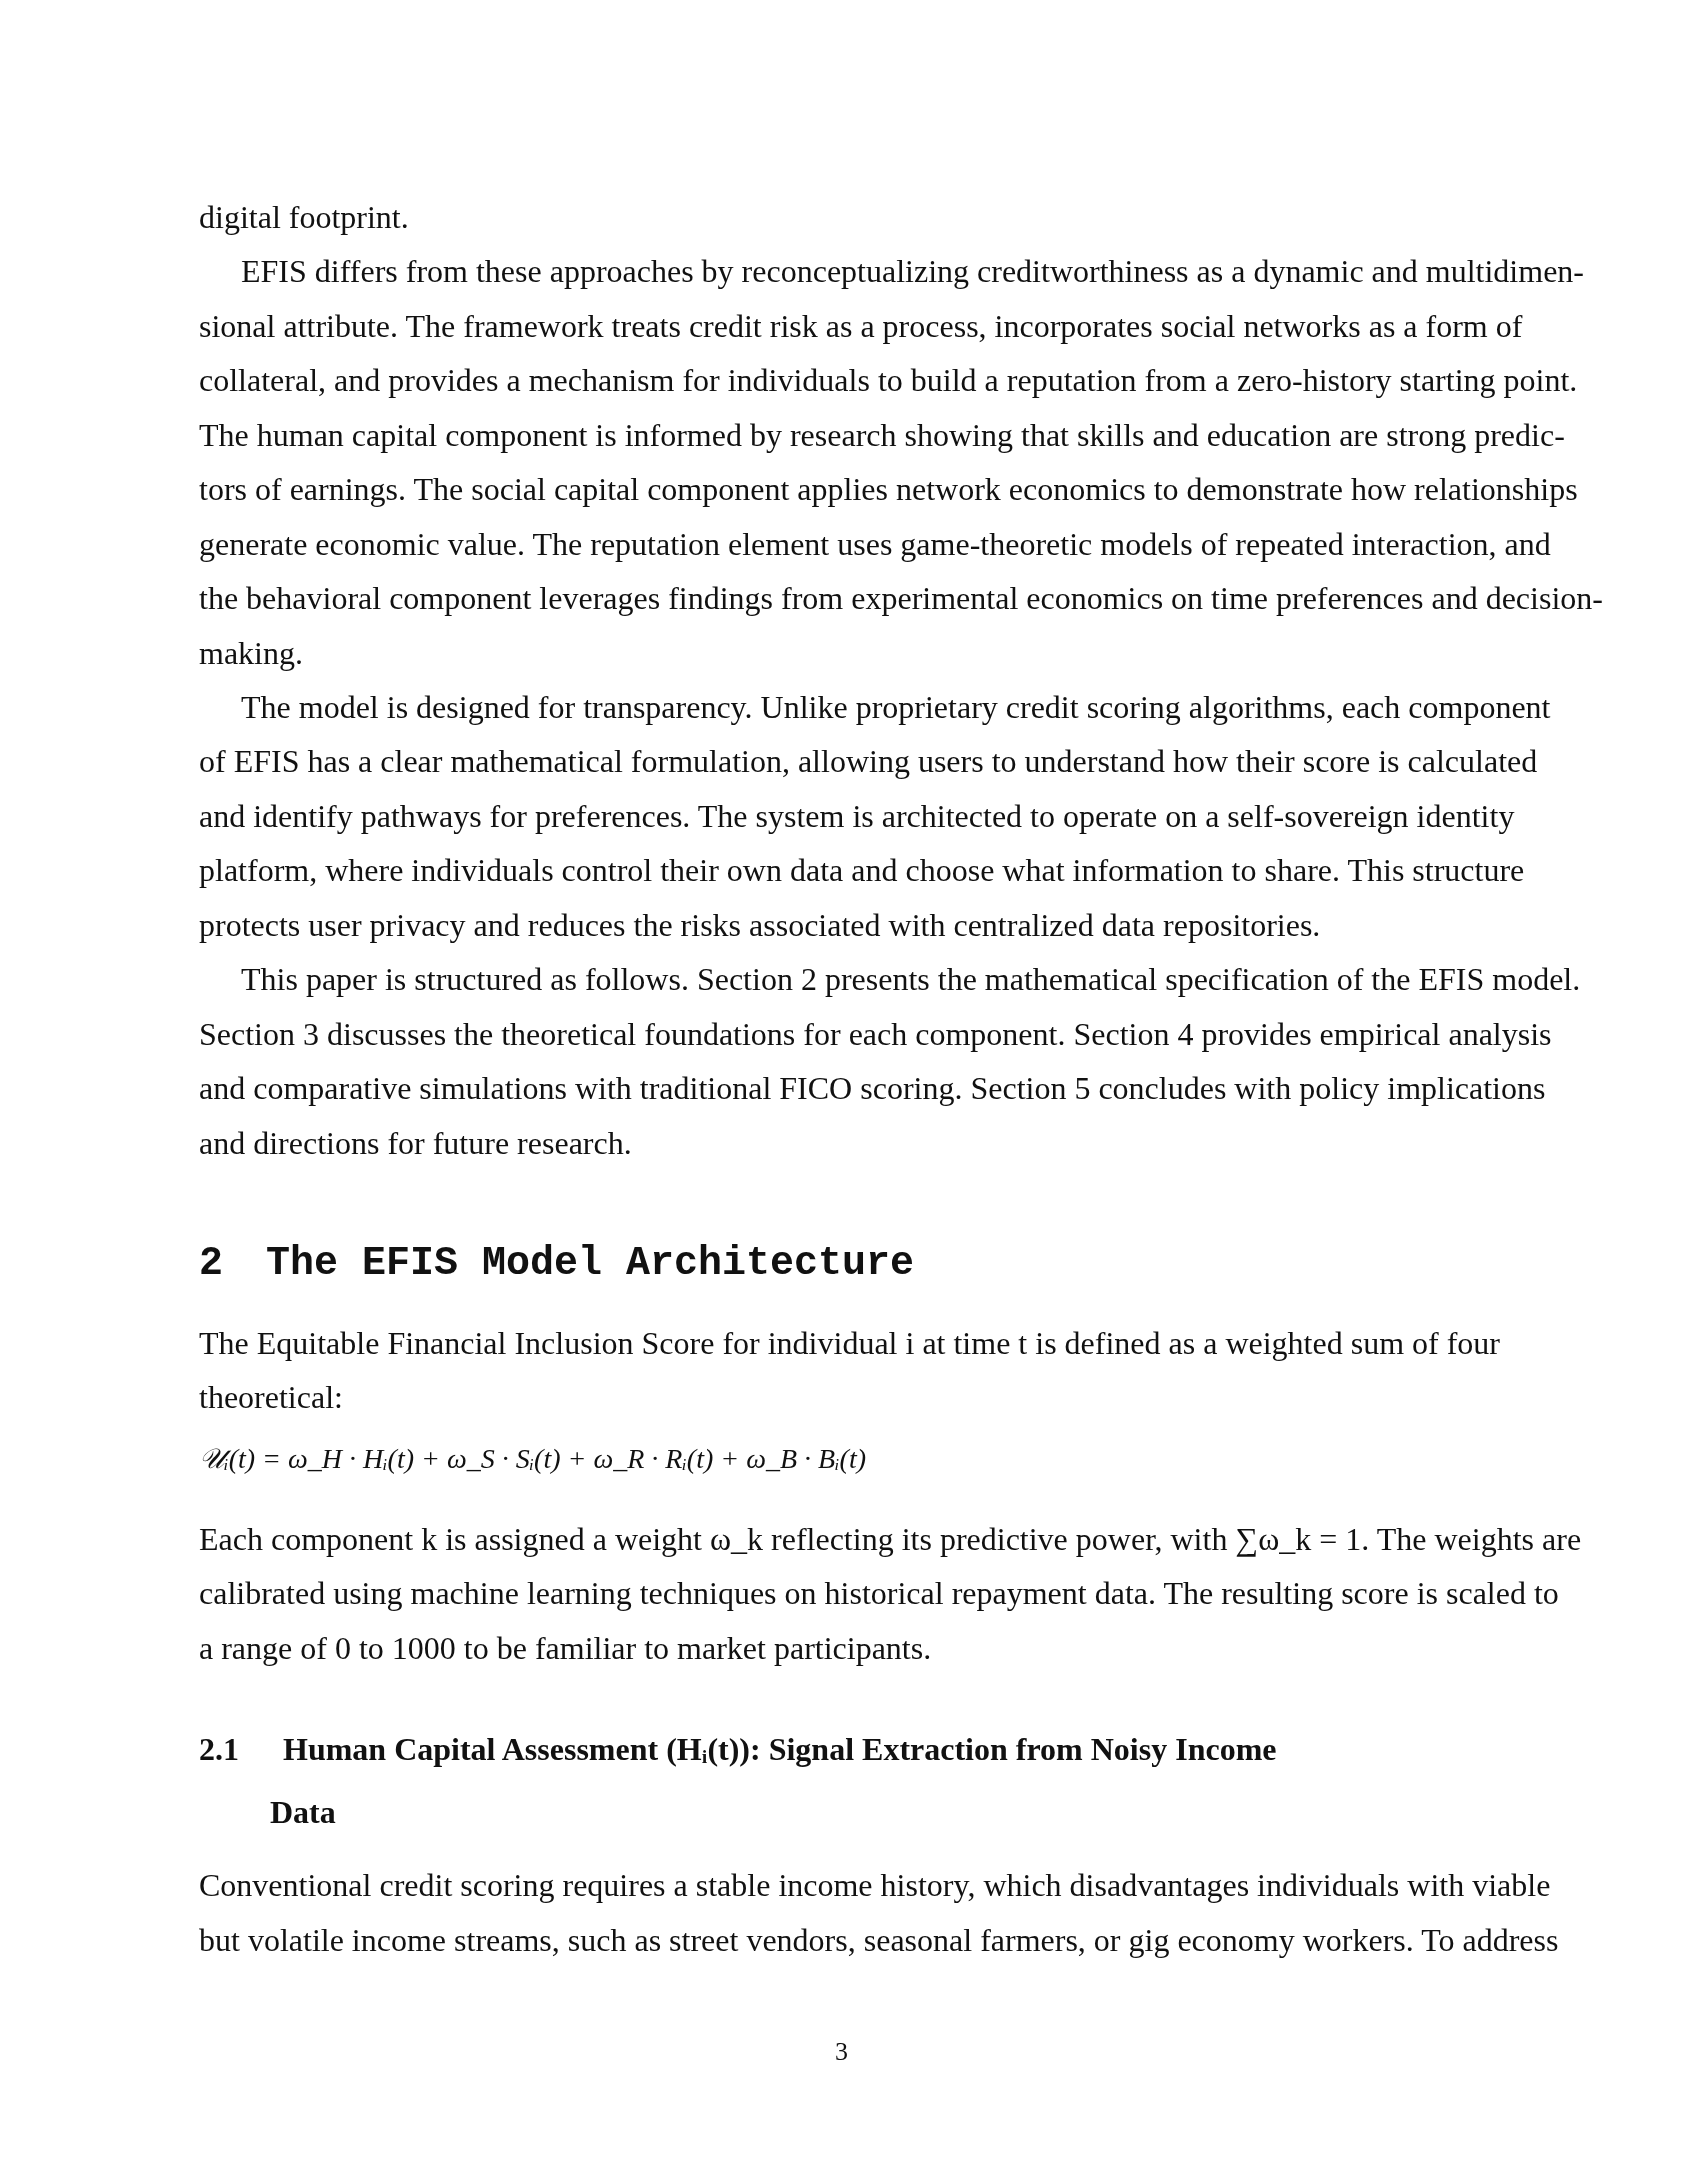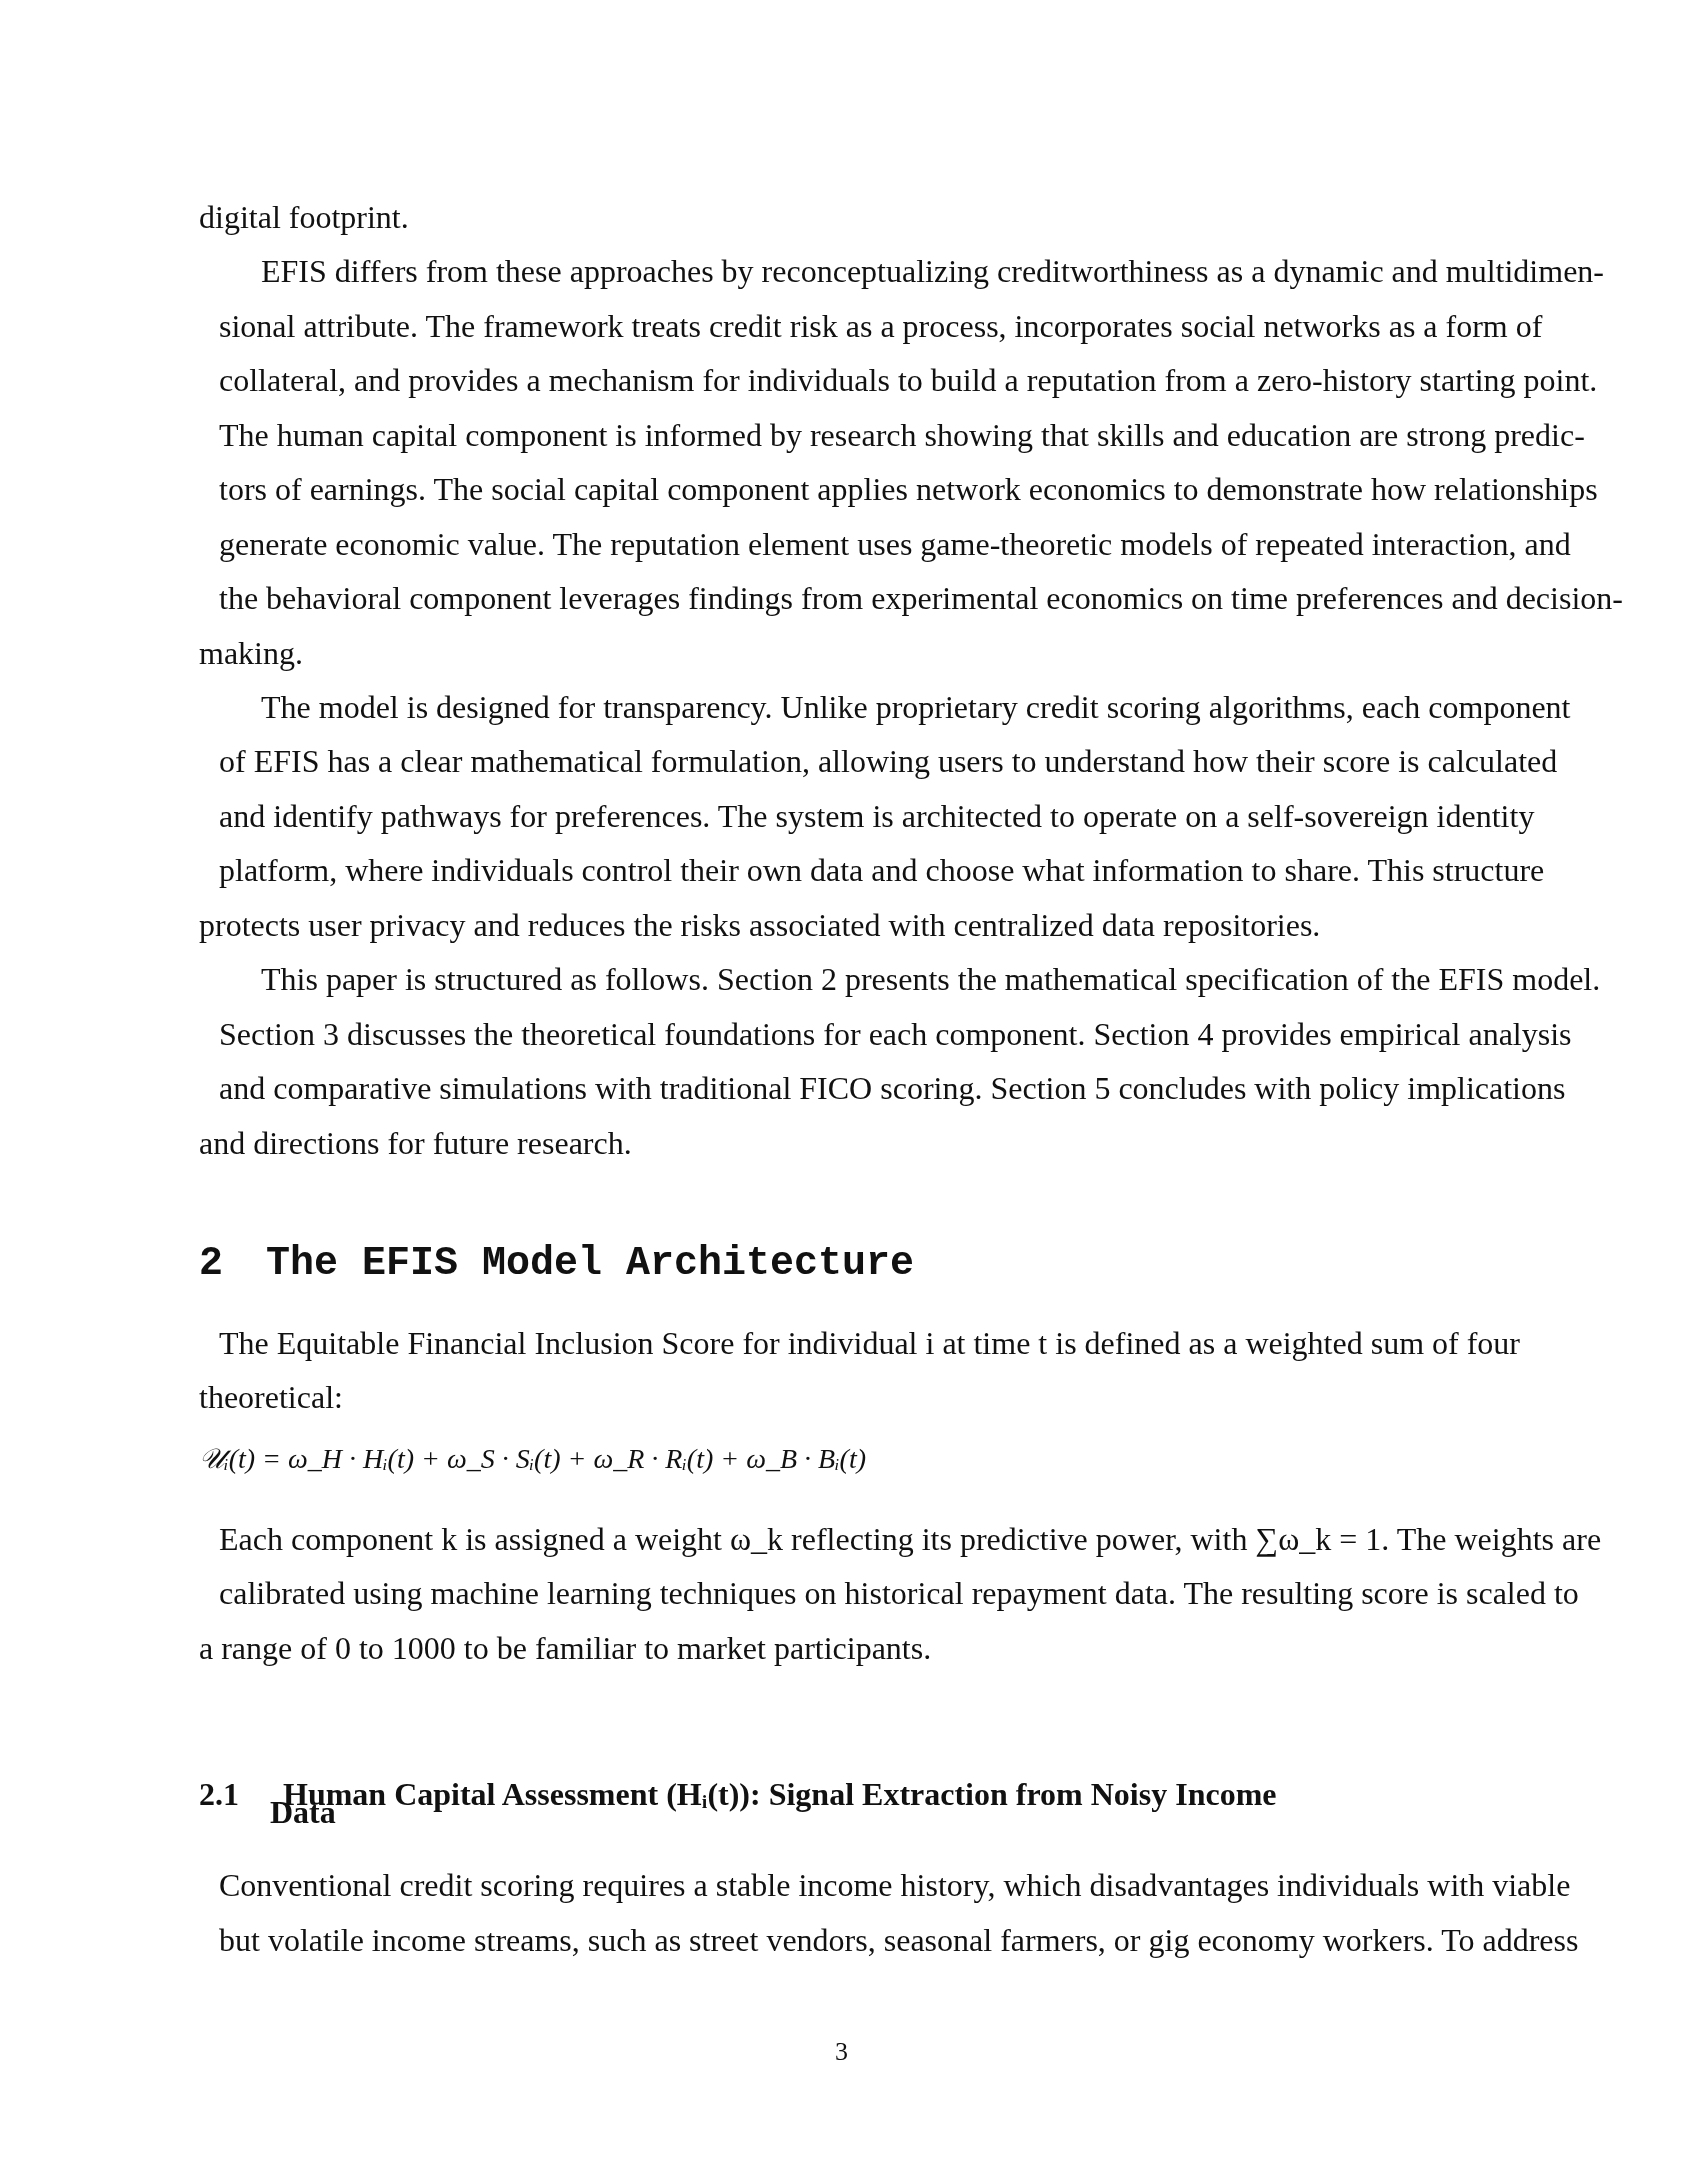--- a/index.html
+++ b/index.html
@@ -1,26 +1,26 @@
 <!DOCTYPE html>
 <html><head>
 <meta charset="utf-8">
 <style>
   html, body { margin: 0; padding: 0; background: #ffffff; }
   body { width: 1683px; height: 2178px; position: relative; overflow: hidden;
          font-family: "Liberation Serif", "DejaVu Serif", serif; color: #111; }
   .page { position: absolute; left: 199px; top: 0; width: 1285px; }
   .line { position: absolute; left: 0; width: 1285px; font-size: 32px; line-height: 32px;
           white-space: nowrap; }
-  .just { text-align: justify; text-align-last: justify; margin-left: 20px; }
+  .just { text-align: justify; text-align-last: justify; }
   .indent { padding-left: 42px; box-sizing: border-box; }
   .h1 { position: absolute; left: 0; font-size: 40px; font-weight: bold; line-height: 48px; white-space: nowrap; font-family: Liberation Mono, monospace; }
   .h1 .num { display: inline-block; width: 67px; }
   .h2 { position: absolute; left: 0; font-size: 32px; font-weight: bold; line-height: 40px; white-space: nowrap; }
-  .h2 .num { display: inline-block; width: 84px; margin-top: 45px; }
+  .h2 .num { display: inline-block; width: 84px; }
   .eq { position: absolute; left: 0; width: 1285px; font-size: 28px; font-style: italic; line-height: 36px; }
   .pagenum { position: absolute; left: 0; top: 2037px; width: 1683px; text-align: center; font-size: 26px; }
 </style>
 </head>
 <body>
 
 <div class="page">
 
   <div class="line" style="top:201px">digital footprint.</div>
 

